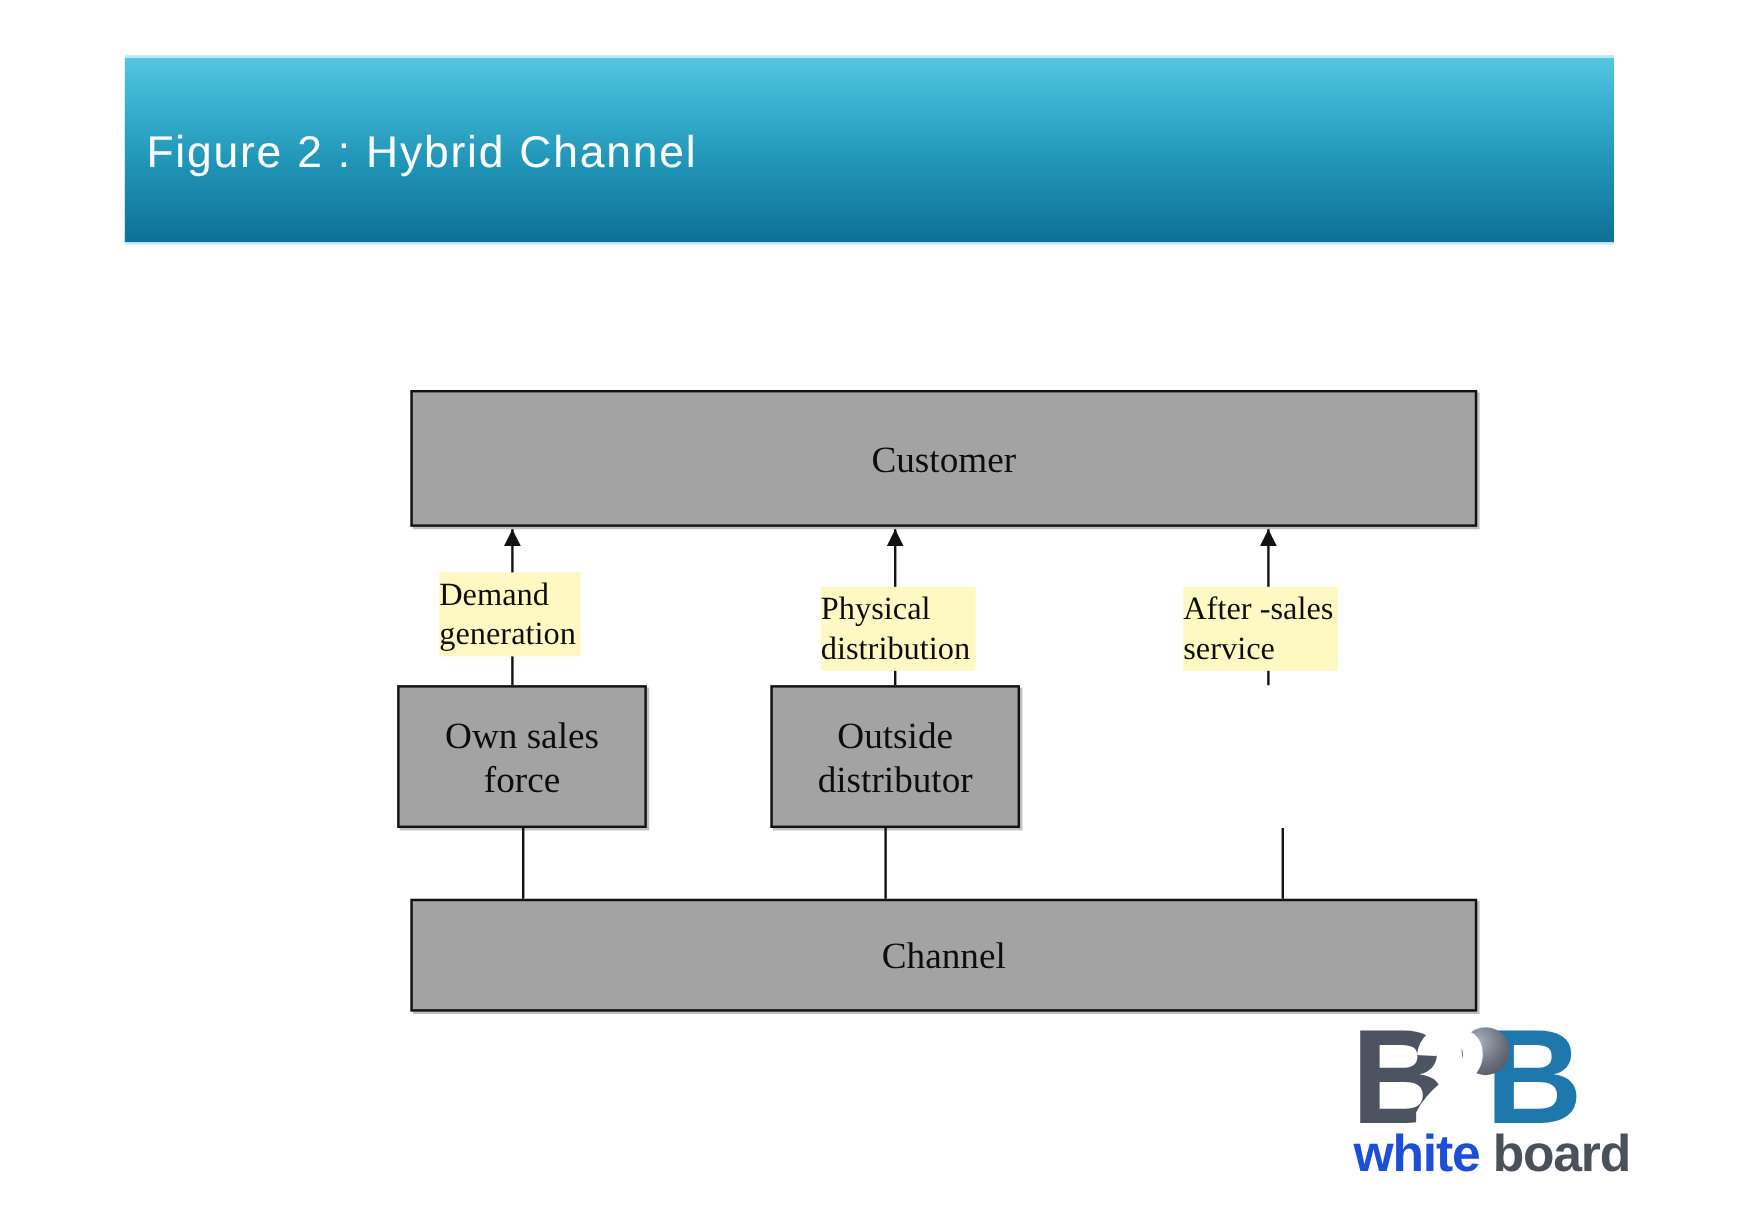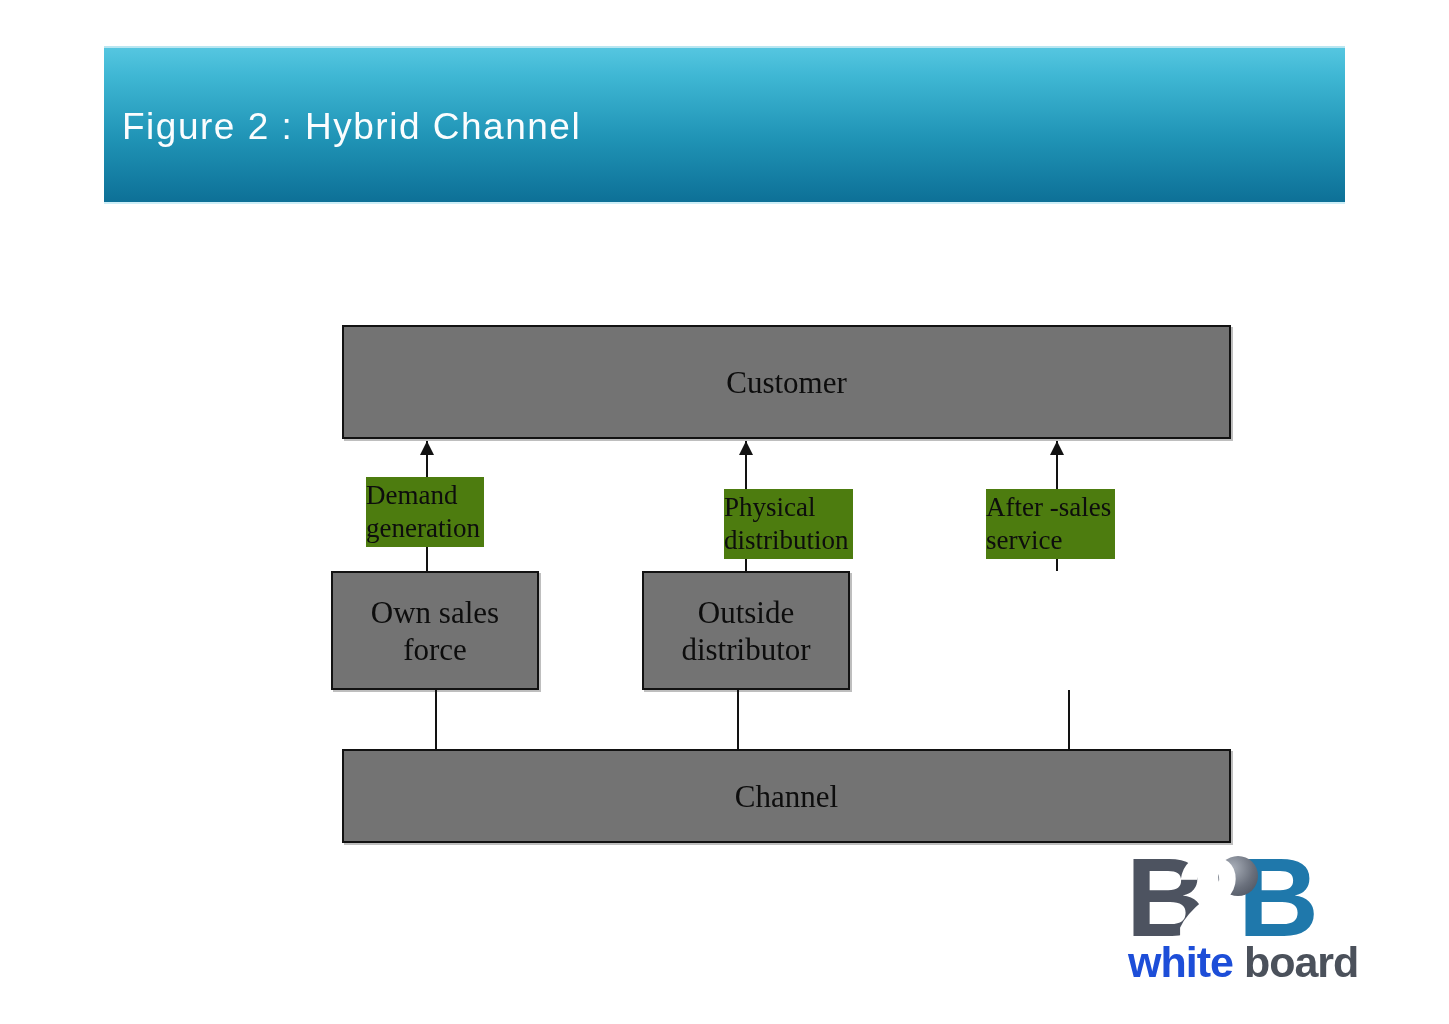--- a/index.html
+++ b/index.html
@@ -34,21 +34,21 @@
     color: #fbfdfe;
     font-family: "Liberation Sans", sans-serif;
     font-size: 37px;
     letter-spacing: 1.5px;
     white-space: nowrap;
   }
 
   
   .dbox {
     position: absolute;
-    background: #737373;
+    background: #a3a3a3;
     border: 2px solid #121212;
     box-shadow: 2px 2px 0 rgba(110,110,110,0.45);
     display: flex;
     align-items: center;
     justify-content: center;
     text-align: center;
     color: #0d0d0d;
     font-size: 31px;
     line-height: 37px;
     box-sizing: border-box;
@@ -79,29 +79,29 @@
     border-right: 7px solid transparent;
     border-bottom: 14px solid #121212;
   }
   .arrow-ch1 { left: 420px; top: 441px; }
   .arrow-ch2 { left: 739px; top: 441px; }
   .arrow-ch3 { left: 1050px; top: 441px; }
 
   
   .flow-label {
     position: absolute;
-    background: #4d7c0f;
+    background: #fef9c3;
     color: #0d0d0d;
     font-size: 27px;
     line-height: 33px;
     white-space: nowrap;
     padding: 2px 4px 2px 0;
   }
   .label-ch1 { left: 366px; top: 477px; }
-  .label-ch2 { left: 684px; top: 489px; margin-left: 40px; }
+  .label-ch2 { left: 684px; top: 489px; }
   .label-ch3 { left: 986px; top: 489px; }
 
   
   .logo {
     position: absolute;
     left: 1126px;
     top: 850px;
     width: 200px;
     height: 130px;
     font-family: "Liberation Sans", sans-serif;

